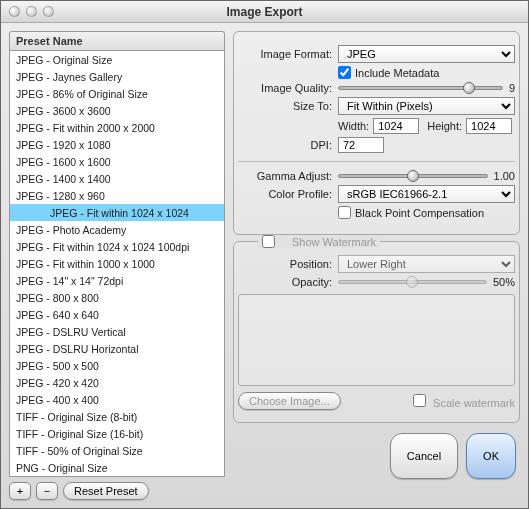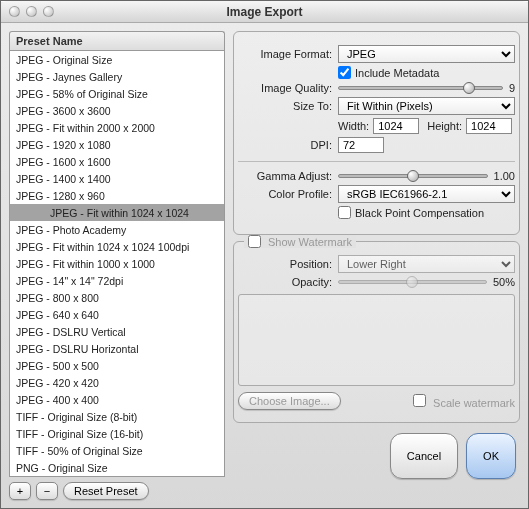--- a/index.html
+++ b/index.html
@@ -10,39 +10,39 @@
   .tlight { width: 11px; height: 11px; border-radius: 50%; border: 1px solid rgba(0,0,0,.25); background: radial-gradient(circle at 30% 30%, #fff, #bbb); }
   .title { flex: 1; text-align: center; font-size: 12px; font-weight: bold; color: #333; }
   .body { flex: 1; display: flex; padding: 8px; gap: 8px; }
   .left { width: 216px; display: flex; flex-direction: column; }
   .preset-header { font-size: 11px; font-weight: bold; color: #333; padding: 3px 6px; background: linear-gradient(#f2f2f2,#ddd); border: 1px solid #999; border-bottom: none; border-radius: 3px 3px 0 0; }
   .preset-list { flex: 1; background: #fff; border: 1px solid #999; overflow-y: auto; font-size: 10.5px; }
   .preset-list::-webkit-scrollbar { width: 15px; }
   .preset-list::-webkit-scrollbar-track { background: #eee; border-left: 1px solid #bbb; }
   .preset-list::-webkit-scrollbar-thumb { background: linear-gradient(#b8c8e8, #7a98d0); border: 1px solid #6b86b8; border-radius: 8px; }
   .preset-item { padding: 2.5px 6px; border-bottom: none; color: #222; cursor: default; white-space: nowrap; overflow: hidden; text-overflow: ellipsis; }
-  .preset-item.selected { background: #a3a3a3; padding-left: 40px; }
+  .preset-item.selected { background: #7dd3fc; padding-left: 40px; }
   .preset-buttons { display: flex; gap: 5px; margin-top: 5px; align-items: center; }
   .pill { font-size: 11px; padding: 2px 10px; border-radius: 12px; background: linear-gradient(#fff,#ddd); border: 1px solid #888; box-shadow: 0 1px 1px rgba(0,0,0,.15); cursor: default; }
   .sq { width: 22px; padding: 2px 0; text-align: center; border-radius: 5px; }
   .right { flex: 1; display: flex; flex-direction: column; gap: 6px; }
   .panel { border: 1px solid #aaa; border-radius: 6px; padding: 10px 4px 12px; background: rgba(255,255,255,.15); position: relative; }
   .row { display: flex; align-items: center; margin: 3px 0; font-size: 11px; color: #222; }
   .lbl { width: 100px; text-align: right; padding-right: 6px; }
   .lbl-sm { text-align: right; padding-right: 4px; }
   select, input[type=text] { font-size: 11px; padding: 1px 4px; border: 1px solid #888; background: #fff; }
   select { background: linear-gradient(#fff,#eee); height: 18px; }
   .wide { flex: 1; }
   .num { width: 46px; text-align: left; }
   .chk { margin-right: 4px; }
   .slider-wrap { flex: 1; display: flex; align-items: center; gap: 6px; }
   .slider-track { flex: 1; height: 4px; background: #bbb; border: 1px solid #888; border-radius: 2px; position: relative; }
   .slider-thumb { position: absolute; top: -5px; width: 12px; height: 12px; border-radius: 50%; background: radial-gradient(circle at 30% 30%, #fff, #aaa); border: 1px solid #666; transform: translateX(-50%); }
   .divider { height: 1px; background: #bbb; margin: 8px 0; }
-  .wm-title { position: absolute; top: -7px; left: 10px; background: #e2e2e2; padding: 0 4px; font-size: 11px; display: flex; align-items: center; gap: 3px; }
+  .wm-title { position: absolute; top: -7px; left: 24px; background: #e2e2e2; padding: 0 4px; font-size: 11px; display: flex; align-items: center; gap: 13px; }
   .wm-preview { height: 92px; border: 1px solid #aaa; border-radius: 3px; margin: 6px 0; background: rgba(255,255,255,.2); }
   .disabled { color: #999; }
   .disabled select, .disabled .slider-track, .disabled .slider-thumb { opacity: .6; }
   .footer-right { display: flex; justify-content: flex-end; gap: 8px; margin-top: 4px; padding-right: 4px; }
   .btn { font-size: 11px; padding: 16px 16px; border-radius: 12px; background: linear-gradient(#fff,#ddd); border: 1px solid #888; box-shadow: 0 1px 1px rgba(0,0,0,.2); cursor: default; }
   .btn.default { background: linear-gradient(#eaf3ff,#a7c7f0); border-color: #5a7fb0; }
   .choose-row { display: flex; justify-content: space-between; align-items: center; font-size: 11px; }
 </style>
 </head>
 <body>
@@ -56,21 +56,21 @@
     </div>
     <div class="title">Image Export</div>
   </div>
 
   <div class="body">
     <div class="left">
       <div class="preset-header">Preset Name</div>
       <div class="preset-list" id="preset-list">
           <div class="preset-item">JPEG - Original Size</div>
           <div class="preset-item">JPEG - Jaynes Gallery</div>
-          <div class="preset-item">JPEG - 58% of Original Size</div>
+          <div class="preset-item">JPEG - 86% of Original Size</div>
           <div class="preset-item">JPEG - 3600 x 3600</div>
           <div class="preset-item">JPEG - Fit within 2000 x 2000</div>
           <div class="preset-item">JPEG - 1920 x 1080</div>
           <div class="preset-item">JPEG - 1600 x 1600</div>
           <div class="preset-item">JPEG - 1400 x 1400</div>
           <div class="preset-item">JPEG - 1280 x 960</div>
           <div class="preset-item selected">JPEG - Fit within 1024 x 1024</div>
           <div class="preset-item">JPEG - Photo Academy</div>
           <div class="preset-item">JPEG - Fit within 1024 x 1024 100dpi</div>
           <div class="preset-item">JPEG - Fit within 1000 x 1000</div>

